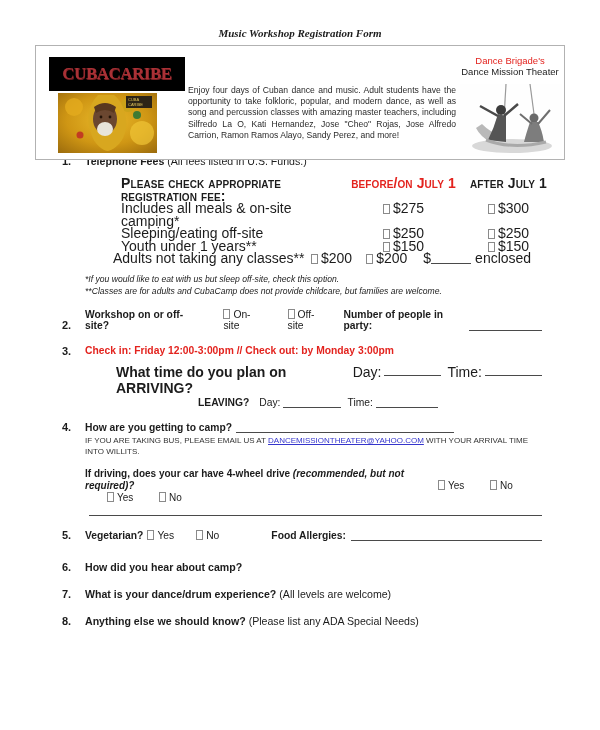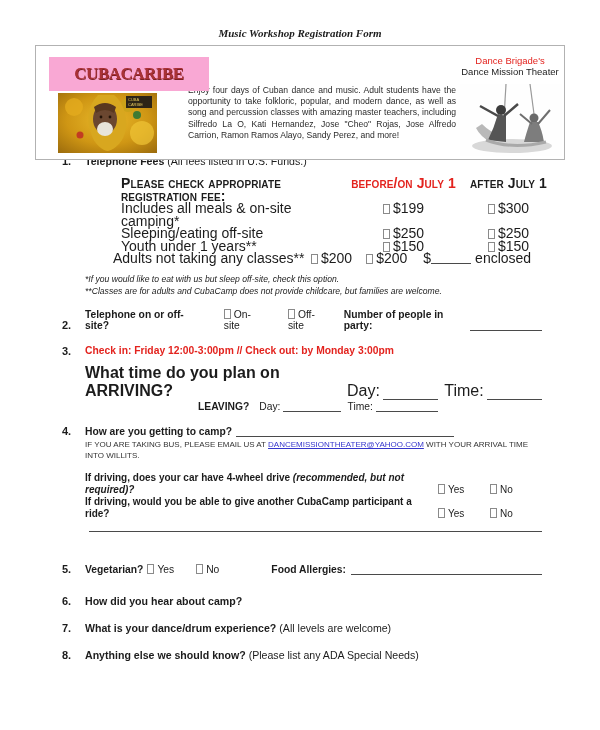--- a/index.html
+++ b/index.html
@@ -3,21 +3,21 @@
 <meta charset="utf-8">
 <style>
   html,body{margin:0;padding:0;background:#fff;}
   .page{position:relative;width:600px;height:730px;background:#ffffff;
         font-family:"Liberation Sans", sans-serif;color:#1c1c1c;overflow:hidden;}
 
   
   .header-box{position:absolute;left:35px;top:45px;width:528px;height:113px;
               border:1px solid #b2b2b2;background:#fff;display:flex;}
   .hdr-left{width:152px;position:relative;}
-  .logo{position:absolute;left:13px;top:11px;width:160px;height:34px;background:#f9a8d4;
+  .logo{position:absolute;left:13px;top:11px;width:136px;height:34px;background:#000000;
         display:flex;align-items:center;justify-content:center;}
   .logo span{font-family:"Liberation Serif",serif;font-weight:bold;font-size:17px;
              color:#a93136;letter-spacing:-0.5px;text-shadow:0.5px 0.5px 0 #7c2024;}
   .photo{position:absolute;left:22px;top:47px;width:99px;height:60px;}
   .hdr-mid{width:268px;padding-top:39px;}
   .hdr-desc{font-size:8.6px;line-height:1.3;text-align:justify;color:#2a2a2a;}
   .hdr-right{flex:1;text-align:center;position:relative;}
   .org1{margin-top:9px;font-size:9.5px;color:#e3231e;}
   .org2{font-size:9.5px;color:#1c1c1c;}
   .dancers{position:absolute;left:4px;top:38px;width:102px;height:72px;}
@@ -40,21 +40,21 @@
   .fee-table{margin-left:36px;margin-top:10px;width:440px;font-size:14px;}
   .ft-row{display:flex;line-height:12.5px;}
   .ft-desc{flex:1;}
   .ft-col{width:105px;text-align:center;flex:none;}
   .ft-head{font-weight:bold;font-variant:small-caps;letter-spacing:0.1px;}
   .adults{display:flex;margin-left:-8px;line-height:13px;}
   .adults .lbl{width:198px;flex:none;}
   .notes{font-size:8.6px;font-style:italic;margin-top:9px;line-height:1.35;color:#222;}
 
   
-  .arr-line{display:flex;align-items:flex-end;font-size:16px;margin-top:8px;}
+  .arr-line{display:flex;align-items:flex-start;font-size:14px;margin-top:8px;margin-left:31px;}
   .leave-line{display:flex;align-items:flex-end;font-size:10.3px;margin-left:113px;}
 
   
   .bus-note{font-size:8px;margin-top:2px;line-height:1.4;color:#333;}
   .bus-note a{color:#3535cc;}
   .drive{display:flex;align-items:flex-end;font-size:10px;font-weight:bold;line-height:12px;}
   .yn{flex:none;width:52px;font-weight:normal;}
 </style>
 </head>
 <body>
@@ -148,21 +148,21 @@
       <span>(All fees listed in U.S. Funds.)</span>
 
       <div class="fee-table">
         <div class="ft-row ft-head">
           <span class="ft-desc">Please check appropriate registration fee:</span>
           <span class="ft-col red">before/on July 1</span>
           <span class="ft-col">after July 1</span>
         </div>
         <div class="ft-row">
           <span class="ft-desc">Includes all meals &amp; on-site camping*</span>
-          <span class="ft-col"><span class="cb"></span><span>$199</span></span>
+          <span class="ft-col"><span class="cb"></span><span>$275</span></span>
           <span class="ft-col"><span class="cb"></span><span>$300</span></span>
         </div>
         <div class="ft-row">
           <span class="ft-desc">Sleeping/eating off-site</span>
           <span class="ft-col"><span class="cb"></span><span>$250</span></span>
           <span class="ft-col"><span class="cb"></span><span>$250</span></span>
         </div>
         <div class="ft-row">
           <span class="ft-desc">Youth under 1 years**</span>
           <span class="ft-col"><span class="cb"></span><span>$150</span></span>
@@ -181,21 +181,21 @@
       <div class="notes">
         <div>*If you would like to eat with us but sleep off-site, check this option.</div>
         <div>**Classes are for adults and CubaCamp does not provide childcare, but families are welcome.</div>
       </div>
     </div>
   </div>
 
   <div class="item" style="margin-top:12px;align-items:flex-end;">
     <span class="inum">2.</span>
     <div class="ibody" style="display:flex;align-items:flex-end;font-size:10.3px;">
-      <span class="b">Telephone on or off- site?</span>
+      <span class="b">Workshop on or off- site?</span>
       <span style="margin-left:22px;"><span class="cb"></span><span>On-site</span></span>
       <span style="margin-left:24px;"><span class="cb"></span><span>Off-site</span></span>
       <span class="b" style="margin-left:16px;">Number of people in party:</span>
       <span class="u" style="width:78px;margin-left:4px;"></span>
     </div>
   </div>
 
   <div class="item" style="margin-top:14px;">
     <span class="inum">3.</span>
     <div class="ibody">
@@ -226,33 +226,32 @@
       </div>
       <div class="bus-note">
         <span>IF YOU ARE TAKING BUS, PLEASE EMAIL US AT </span><a href="#">DANCEMISSIONTHEATER@YAHOO.COM</a><span> WITH YOUR ARRIVAL TIME INTO WILLITS.</span>
       </div>
       <div class="drive" style="margin-top:10px;">
         <span><span>If driving, does your car have 4-wheel drive </span><i>(recommended, but not required)?</i></span>
         <span class="yn" style="margin-left:12px;"><span class="cb"></span><span>Yes</span></span>
         <span class="yn"><span class="cb"></span><span>No</span></span>
       </div>
       <div class="drive">
-        <span>If driving, would you be able to give another CubaCamp participant a ride?</span>
         <span class="yn" style="margin-left:22px;"><span class="cb"></span><span>Yes</span></span>
         <span class="yn"><span class="cb"></span><span>No</span></span>
       </div>
       <div class="drive">
         <span class="u fx" style="margin-left:4px;"></span>
       </div>
     </div>
   </div>
 
   <div class="item" style="margin-top:13px;align-items:flex-end;">
     <span class="inum">5.</span>
-    <div class="ibody" style="display:flex;align-items:flex-end;font-size:10.3px;margin-top:18px;">
+    <div class="ibody" style="display:flex;align-items:flex-end;font-size:10.3px;">
       <span class="b">Vegetarian?</span>
       <span style="margin-left:4px;"><span class="cb"></span><span>Yes</span></span>
       <span style="margin-left:22px;"><span class="cb"></span><span>No</span></span>
       <span class="b" style="margin-left:52px;">Food Allergies:</span>
       <span class="u fx" style="margin-left:5px;"></span>
     </div>
   </div>
 
   <div class="item" style="margin-top:20px;">
     <span class="inum">6.</span>

